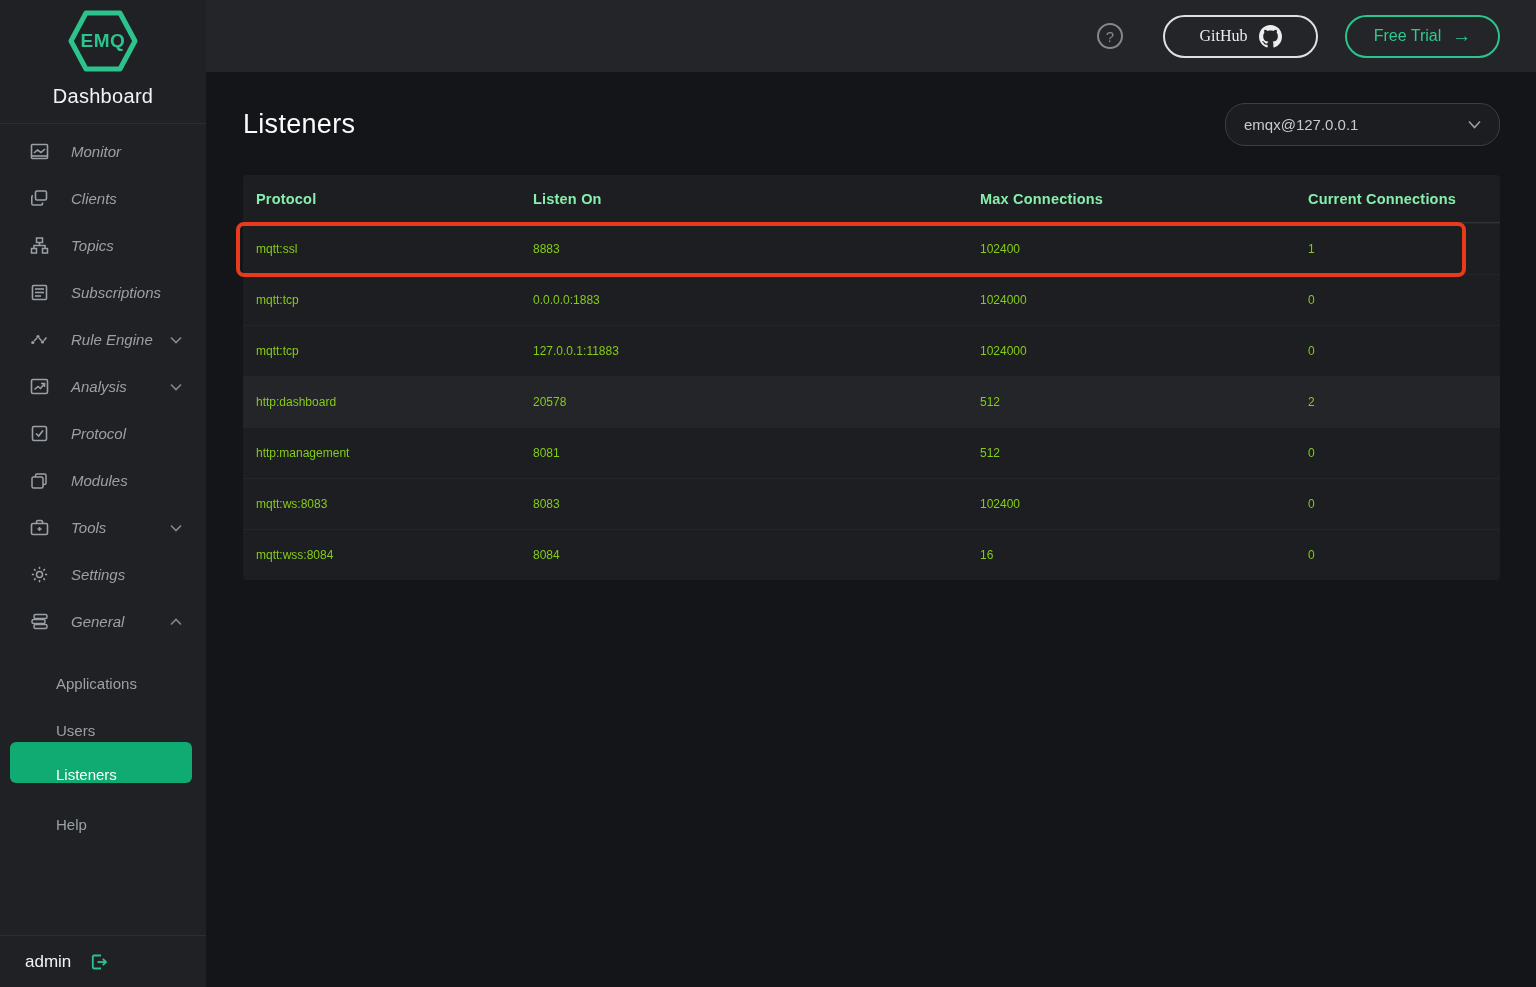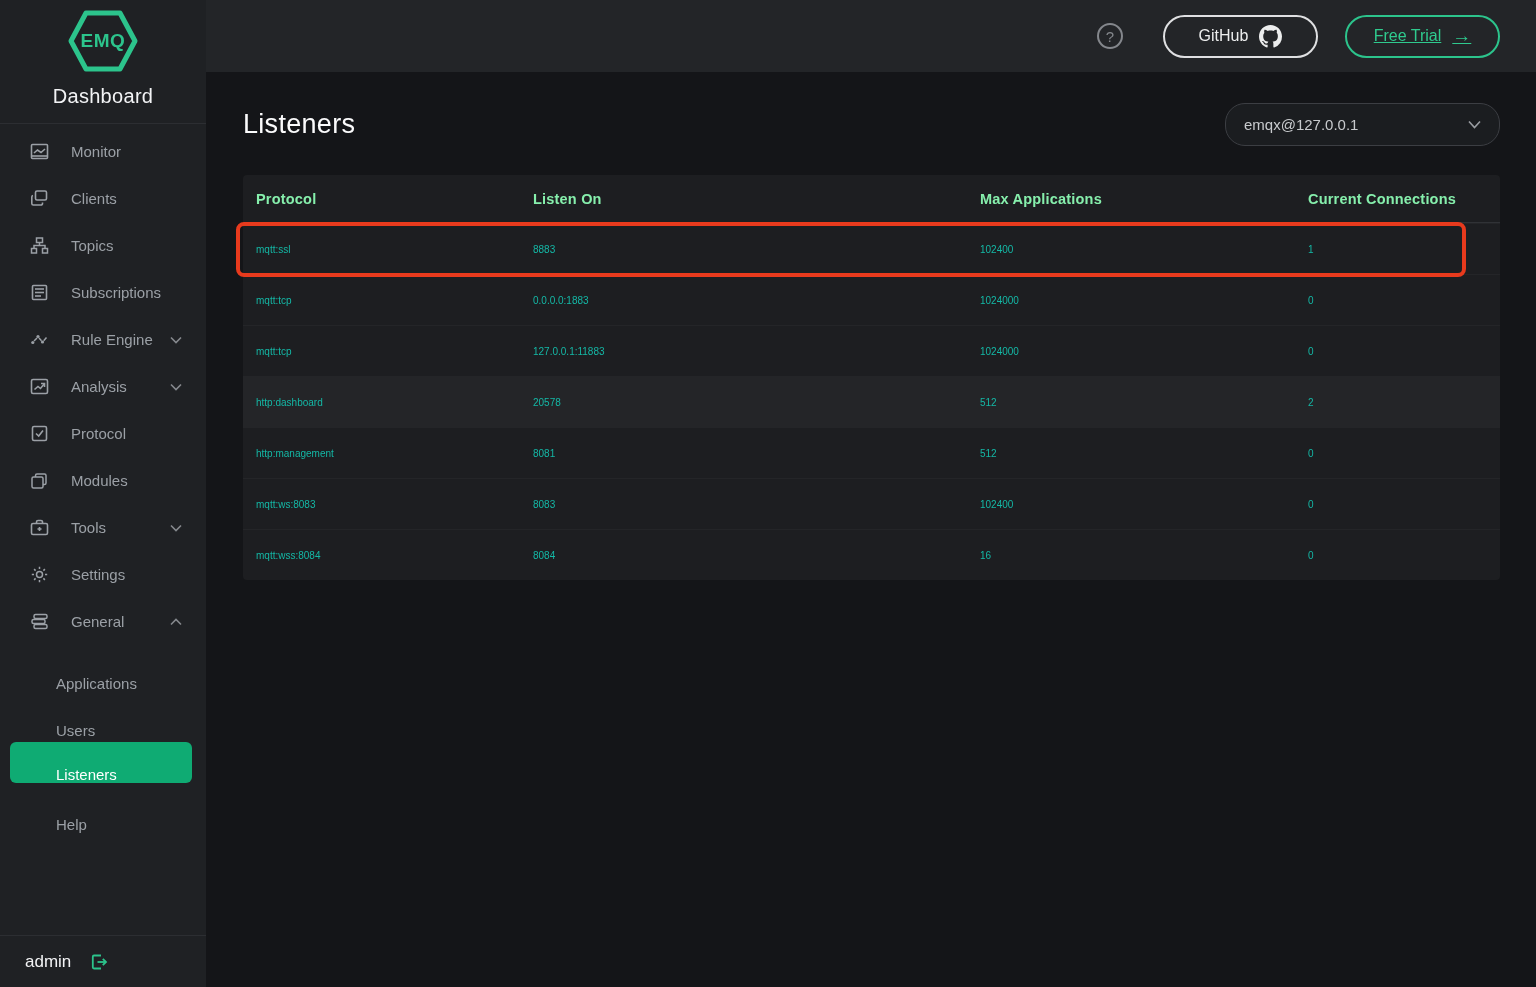--- a/index.html
+++ b/index.html
@@ -12,60 +12,60 @@
   .sidebar{ width:206px; min-width:206px; height:987px; background:#1f2124;
     display:flex; flex-direction:column; }
   .logo-area{ height:124px; border-bottom:1px solid #2c2e32; text-align:center; padding-top:9px; }
   .logo-hex{ position:relative; width:70px; height:64px; margin:0 auto; }
   .logo-hex svg{ display:block; }
   .logo-hex span{ position:absolute; inset:0; display:flex; align-items:center; justify-content:center;
     color:#2cc48c; font-weight:bold; font-size:19px; letter-spacing:0.5px; }
   .brand-title{ margin-top:12px; font-size:20px; color:#f2f3f5; letter-spacing:0.3px; }
   .nav{ padding-top:4px; }
   .nav-item{ height:47px; display:flex; align-items:center; padding:0 24px 0 30px;
-    color:#9ba0a6; font-size:15px; cursor:pointer; }
+    color:#9ba0a6; font-size:15px; cursor:pointer;font-style:italic; }
   .nav-item .ic{ width:19px; height:19px; display:flex; align-items:center; margin-right:22px; color:#9ba0a6; }
   .nav-item .chev{ margin-left:auto; color:#85888d; display:flex; }
   .sub-item{ height:47px; display:flex; align-items:flex-end; padding-left:56px;
     color:#9ba0a6; font-size:15px; cursor:pointer; }
   .sub-item.active{ height:41px; margin:3px 14px 3px 10px; padding-left:46px;
     background:#0fab73; border-radius:6px; color:#ffffff; }
   .sidebar .spacer{ flex:1; }
   .user-area{ height:52px; border-top:1px solid #2c2e32; display:flex; align-items:center; padding-left:25px; }
   .user-name{ font-size:17px; color:#f2f3f5; }
   .logout{ margin-left:18px; color:#2cc48c; display:flex; cursor:pointer; }
   
   .main{ flex:1; display:flex; flex-direction:column; }
   .topbar{ height:72px; background:#232528; display:flex; align-items:center;
     justify-content:flex-end; padding-right:36px; }
   .help-circle{ width:26px; height:26px; border:2px solid #84878c; border-radius:50%;
     color:#84878c; font-size:15px; display:flex; align-items:center; justify-content:center;
     margin-right:40px; cursor:pointer; }
   .pill-btn{ width:155px; height:43px; border-radius:22px; background:transparent;
     display:flex; align-items:center; justify-content:center; gap:11px;
     font-size:16px; cursor:pointer; }
-  .github-btn{ border:2px solid #dfe0e2; color:#eceded; margin-right:27px; }
-  .trial-btn{ border:2px solid #2cc48c; color:#2fca8e;text-decoration:underline; }
+  .github-btn{ border:2px solid #dfe0e2; color:#eceded; margin-right:27px;font-family:Liberation Serif, serif; }
+  .trial-btn{ border:2px solid #2cc48c; color:#2fca8e; }
   .pill-btn svg{ display:block; }
   .content{ flex:1; background:#141518; padding:31px 36px 0 37px; }
   .content-header{ display:flex; align-items:center; justify-content:space-between; }
   .page-title{ font-size:27px; font-weight:400; color:#fbfbfc; letter-spacing:0.3px; }
   .node-select{ width:275px; height:43px; background:#1b1d20; border:1px solid #3c3e43;
     border-radius:20px; display:flex; align-items:center; justify-content:space-between;
     padding:0 18px 0 18px; color:#c8cacd; font-size:15px; cursor:pointer;text-align:right; }
   .node-select .chev{ color:#9a9da2; display:flex; }
   
   .table-wrap{ margin-top:29px; position:relative; }
   .tbl{ border-radius:4px; overflow:hidden; }
   .trow{ display:grid; grid-template-columns:277px 447px 328px 1fr; background:#1d1e21; }
   .trow.head{ height:48px; border-bottom:1px solid #303236; }
   .trow.body{ height:51px; border-top:1px solid #242528; }
   .trow.body:first-of-type{ border-top:none; }
   .trow.hl{ background:#242528; }
-  .tcell{ padding-left:13px; display:flex; align-items:center; font-size:10px; color:#14b8a6; }
+  .tcell{ padding-left:13px; display:flex; align-items:center; font-size:12px; color:#84cc16; }
   .trow.head .tcell{ color:#86efac; font-weight:bold; font-size:14.5px; letter-spacing:0.2px; }
   .annotation{ position:absolute; left:-7px; top:47px; width:1230px; height:55px;
     border:4px solid #e83a1d; border-radius:8px; pointer-events:none; }
 </style>
 </head>
 <body>
 
 <aside class="sidebar">
   <div class="logo-area">
     <div class="logo-hex">
@@ -264,21 +264,21 @@
             </svg>
         </span>
       </div>
     </div>
 
     <div class="table-wrap">
       <div class="tbl">
         <div class="trow head">
           <div class="tcell">Protocol</div>
           <div class="tcell">Listen On</div>
-          <div class="tcell">Max Applications</div>
+          <div class="tcell">Max Connections</div>
           <div class="tcell">Current Connections</div>
         </div>
         <div class="trow body">
           <div class="tcell">mqtt:ssl</div>
           <div class="tcell">8883</div>
           <div class="tcell">102400</div>
           <div class="tcell">1</div>
         </div>
         <div class="trow body">
           <div class="tcell">mqtt:tcp</div>

